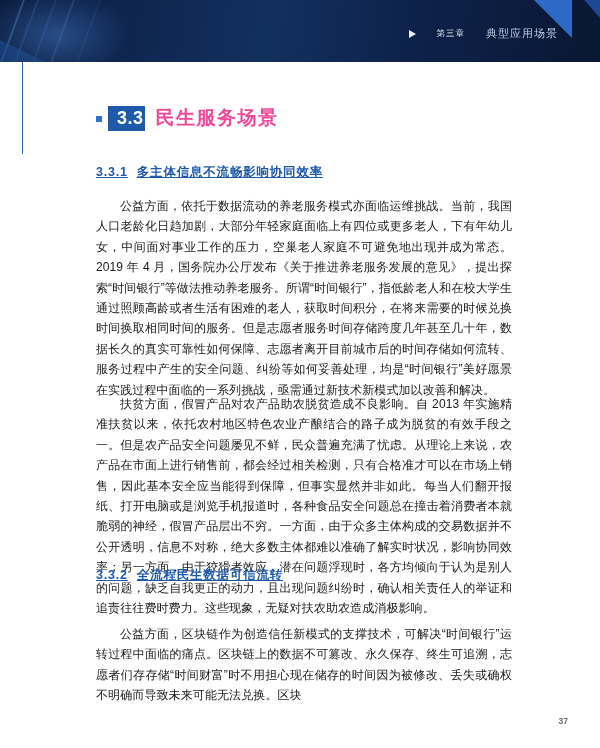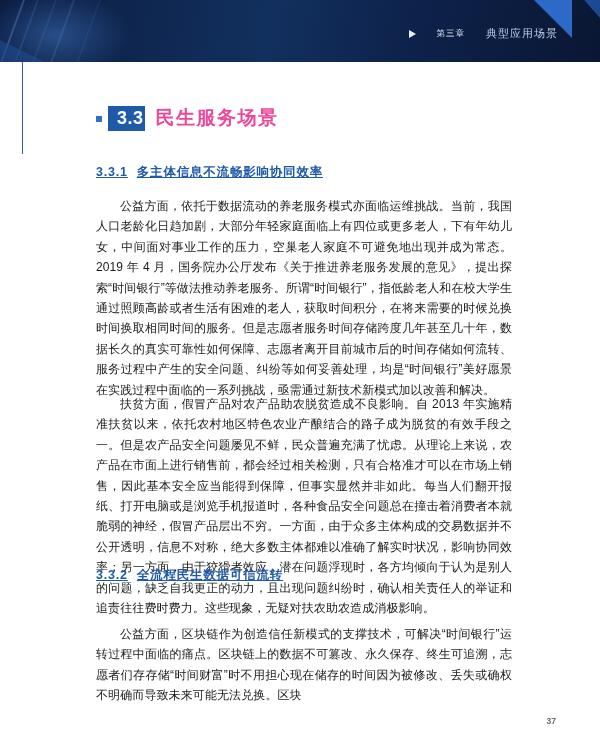--- a/index.html
+++ b/index.html
@@ -163,21 +163,21 @@
     font-size: 12px;
     line-height: 20.4px;
     text-align: justify;
     text-justify: inter-ideograph;
     text-indent: 2em;
     letter-spacing: 0.1px;
   }
 
   .page-num {
     position: absolute;
-    right: 44px;
+    right: 32px;
     bottom: 22px;
     font-size: 8.5px;
     color: #6b6b6b;
     font-weight: bold;
   }
 
   
   .s-h3-1 { position: absolute; left: 96px; top: 102px; }
   .s-p1   { top: 134px; }
   .s-p2   { top: 332px; }

